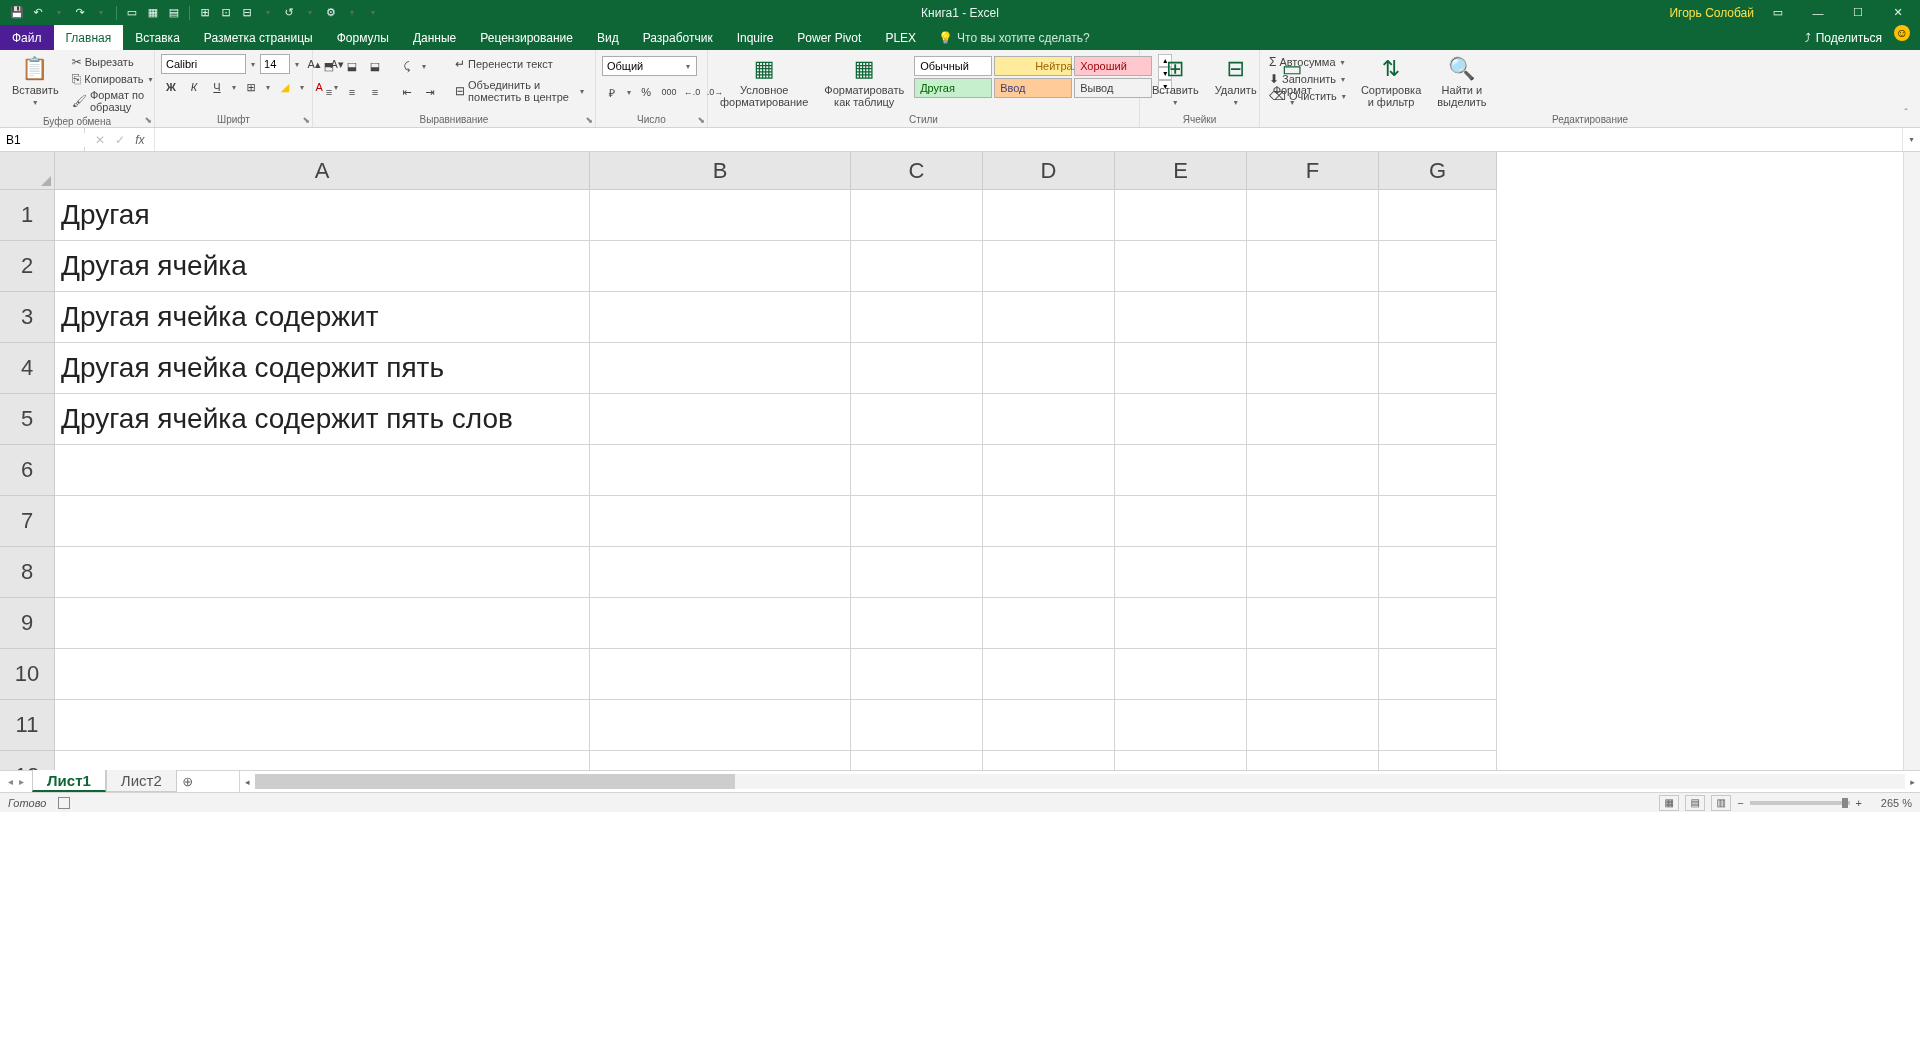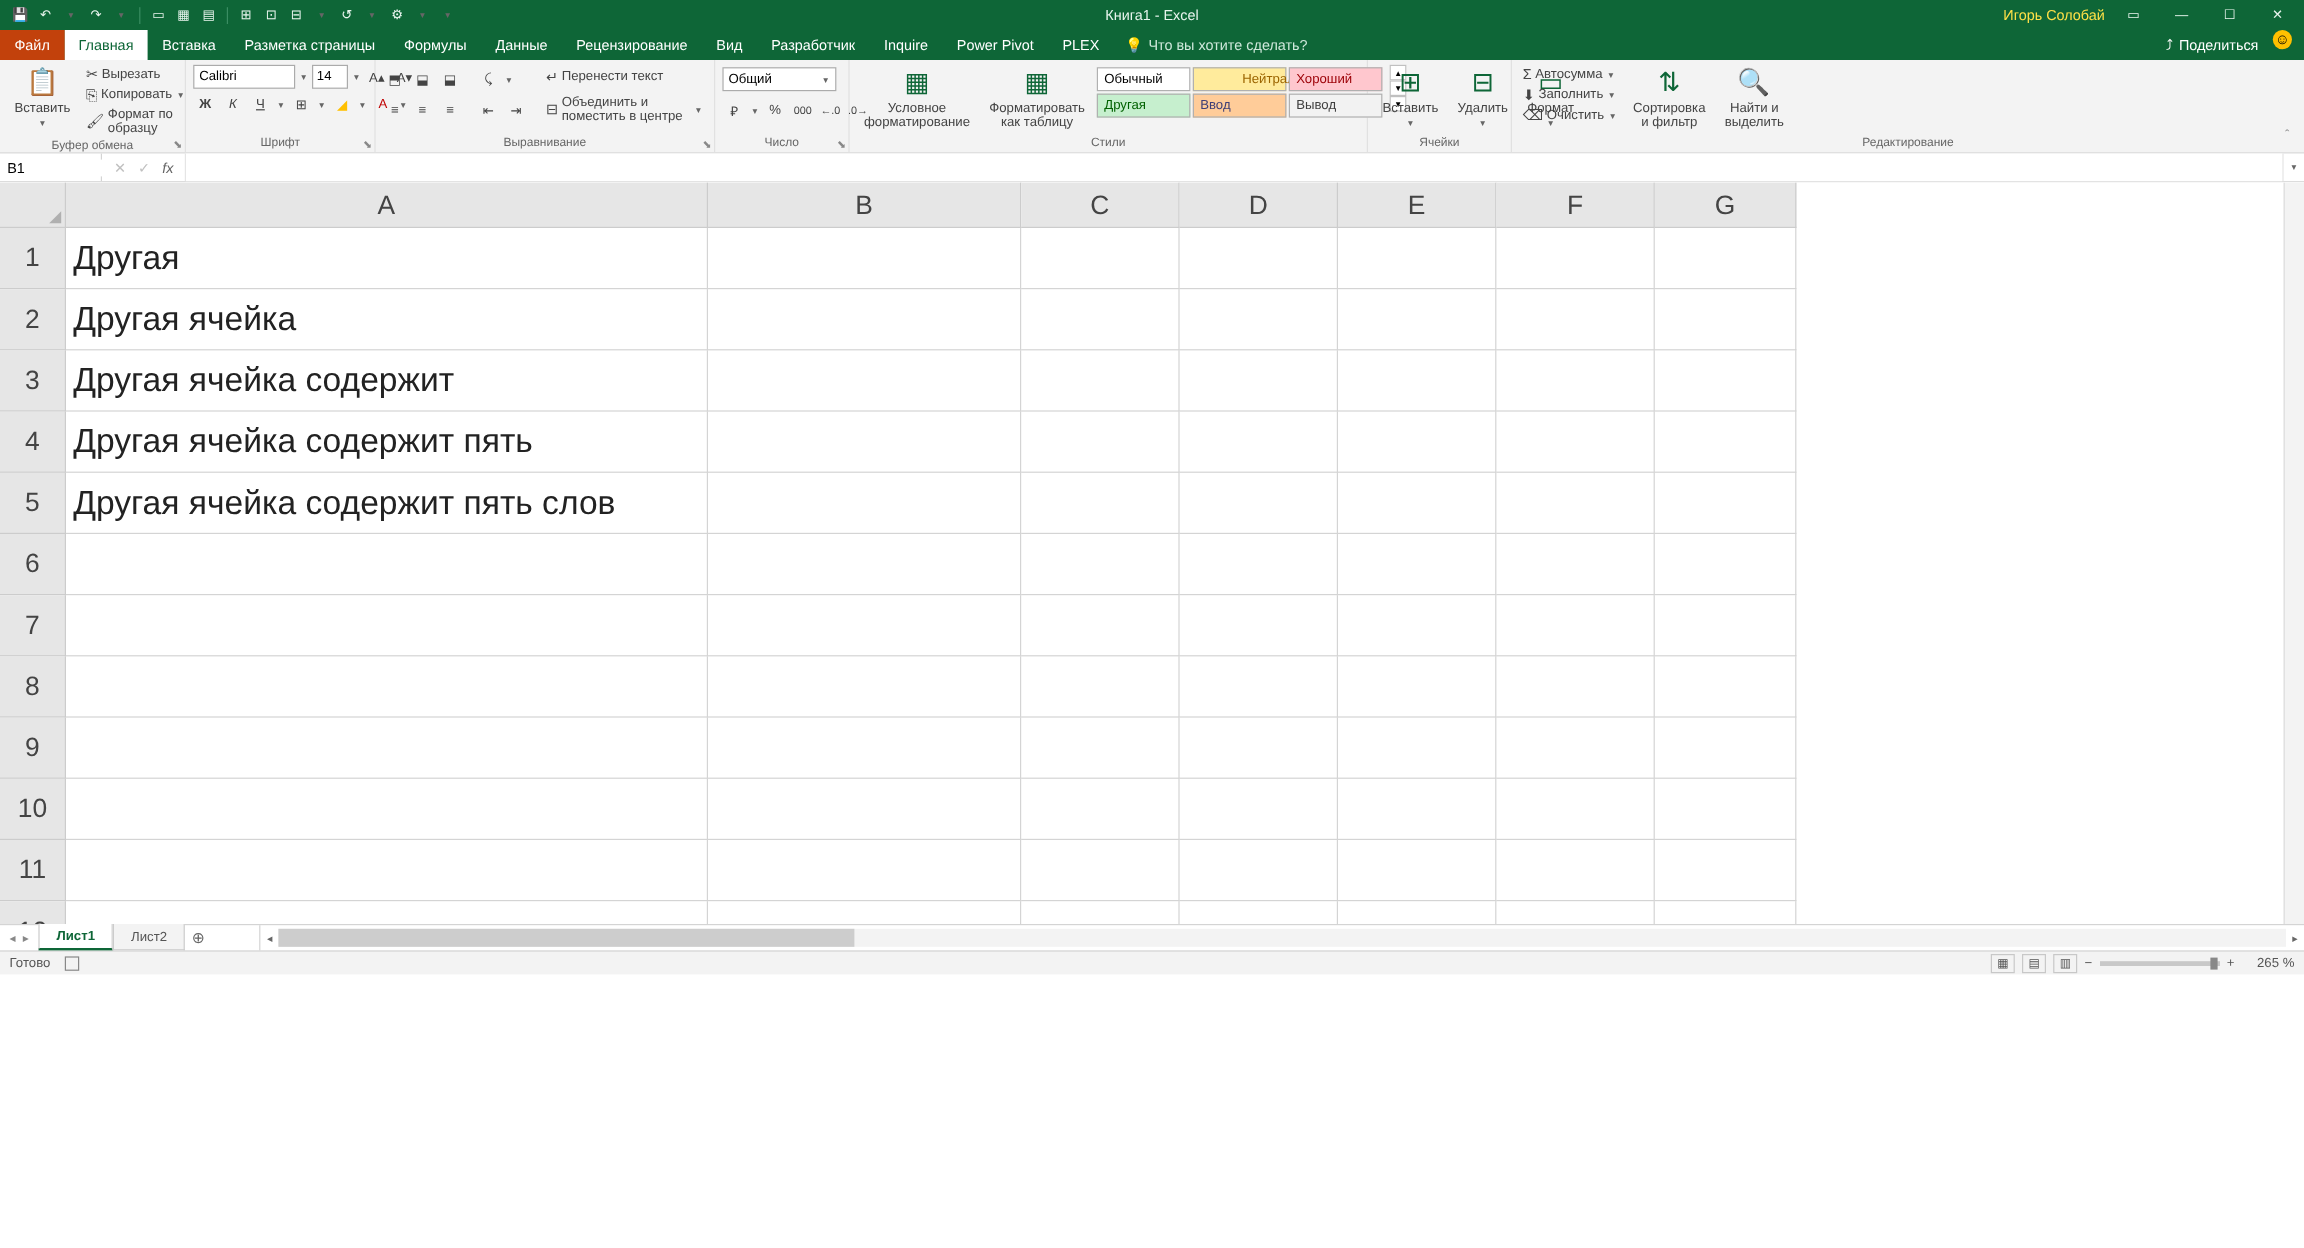--- a/index.html
+++ b/index.html
@@ -11,21 +11,21 @@
 .qat-btn { width: 18px; height: 18px; display: flex; align-items: center; justify-content: center; font-size: 11px; color: #e8f5ee; cursor: pointer; }
 .qat-sep { width: 1px; height: 14px; background: #3a8d62; margin: 0 3px; }
 .title-center { position: absolute; left: 50%; transform: translateX(-50%); font-size: 12px; color: #e8f5ee; }
 .title-right { margin-left: auto; display: flex; align-items: center; gap: 8px; padding-right: 6px; }
 .user-name { font-size: 12px; color: #fde047; }
 .win-btn { width: 32px; height: 20px; display: flex; align-items: center; justify-content: center; color: #e8f5ee; font-size: 11px; cursor: pointer; }
 
 
 .menubar { height: 25px; background: #0e6637; display: flex; align-items: stretch; }
 .menu-item { padding: 0 12px; display: flex; align-items: center; color: #fff; font-size: 12px; cursor: pointer; }
-.menu-item.file { background: #c2410c; text-align: right; }
+.menu-item.file { background: #4c1d95; text-align: right; }
 .menu-item.active { background: #fff; color: #0e6637; }
 .menu-tell { display: flex; align-items: center; gap: 4px; color: #cfe8db; padding: 0 10px; font-size: 12px; }
 .menu-tell .bulb { font-size: 12px; }
 .menu-spacer { flex: 1; }
 .share-btn { display: flex; align-items: center; gap: 5px; color: #fff; padding: 0 12px; cursor: pointer; font-size: 12px; }
 .smiley { width: 16px; height: 16px; background: #ffc000; border-radius: 50%; display: flex; align-items: center; justify-content: center; margin-right: 10px; }
 
 
 .ribbon { height: 78px; background: #f3f3f3; border-bottom: 1px solid #d4d4d4; display: flex; }
 .ribbon-group { border-right: 1px solid #e1e1e1; padding: 4px 6px 0 6px; display: flex; flex-direction: column; position: relative; }
@@ -79,34 +79,34 @@
 .row-headers { position:absolute; left:0; top:38px; width:55px; }
 .row-h { height:51px; border-right:1px solid #ccc; border-bottom:1px solid #ccc; background:#e6e6e6; display:flex; align-items:center; justify-content:center; font-size:22px; color:#444; }
 .cells { position:absolute; left:55px; top:38px; right:0; }
 .cell-row { display:flex; height:51px; }
 .cell { border-right:1px solid #d4d4d4; border-bottom:1px solid #d4d4d4; padding: 0 6px; display:flex; align-items:center; font-size:28px; color:#222; white-space:nowrap; overflow:visible; }
 .vscroll { position:absolute; right:0; top:0; width:17px; height:100%; background:#f3f3f3; border-left:1px solid #dcdcdc; }
 
 
 .sheet-bar { height: 22px; background:#fff; border-top:1px solid #d4d4d4; display:flex; align-items:stretch; }
 .sheet-nav { display:flex; align-items:center; padding:0 8px; gap:6px; color:#888; font-size:10px; }
-.sheet-tab { padding: 0 14px; border:1px solid #ccc; border-top:none; border-bottom:1px solid #fff; font-size:11px; display:flex; align-items:center; background:#fff; cursor:pointer; margin-top:-1px; }
+.sheet-tab { padding: 0 14px; border:1px solid #ccc; border-top:none; border-bottom:1px solid #fff; font-size:15px; display:flex; align-items:center; background:#fff; cursor:pointer; margin-top:-1px; }
 .sheet-tab.active { border-bottom:2px solid #0e6637; font-weight:600; color:#0e6637; }
 .sheet-tab.inactive{ background:#f3f3f3; border-bottom:1px solid #ccc; color:#555;}
 .sheet-add { width:22px; display:flex; align-items:center; justify-content:center; color:#666; cursor:pointer; font-size:13px; }
 .sheet-spacer{width:40px;}
 .hscroll { flex:1; display:flex; align-items:center; border-left:1px solid #d4d4d4; position:relative; }
 .hscroll-track{flex:1; height:15px; background:#f3f3f3; margin: 0 15px; position:relative;}
 .hscroll-arrow{width:15px;height:15px;display:flex;align-items:center;justify-content:center;font-size:9px;color:#666;position:absolute;}
 .hscroll-arrow.l{left:0;} .hscroll-arrow.r{right:0;}
 .hscroll-thumb{position:absolute; left:0; width:480px; height:15px; background:#cdcdcd;}
 
 
 .statusbar { height: 20px; background:#f3f3f3; border-top:1px solid #d4d4d4; display:flex; align-items:center; font-size:11px; color:#555; padding:0 8px; }
-.status-left { display:flex; gap:12px; align-items:flex-start; }
+.status-left { display:flex; gap:12px; align-items:flex-start;font-style:italic; }
 .status-right { margin-left:auto; display:flex; align-items:center; gap:6px; }
 .view-btn { width:20px; height:16px; border:1px solid #c8c8c8; display:flex; align-items:center; justify-content:center; font-size:10px; cursor:pointer; }
 .zoom-slider { width:100px; height:4px; background:#c8c8c8; position:relative; }
 .zoom-slider::after{content:"";position:absolute;right:2px;top:-3px;width:6px;height:10px;background:#888;}
 .zoom-pct { width:44px; text-align:right; }
 .rec-ico{width:12px;height:12px;border:1px solid #888;}
 </style>
 </head>
 <body>
 

